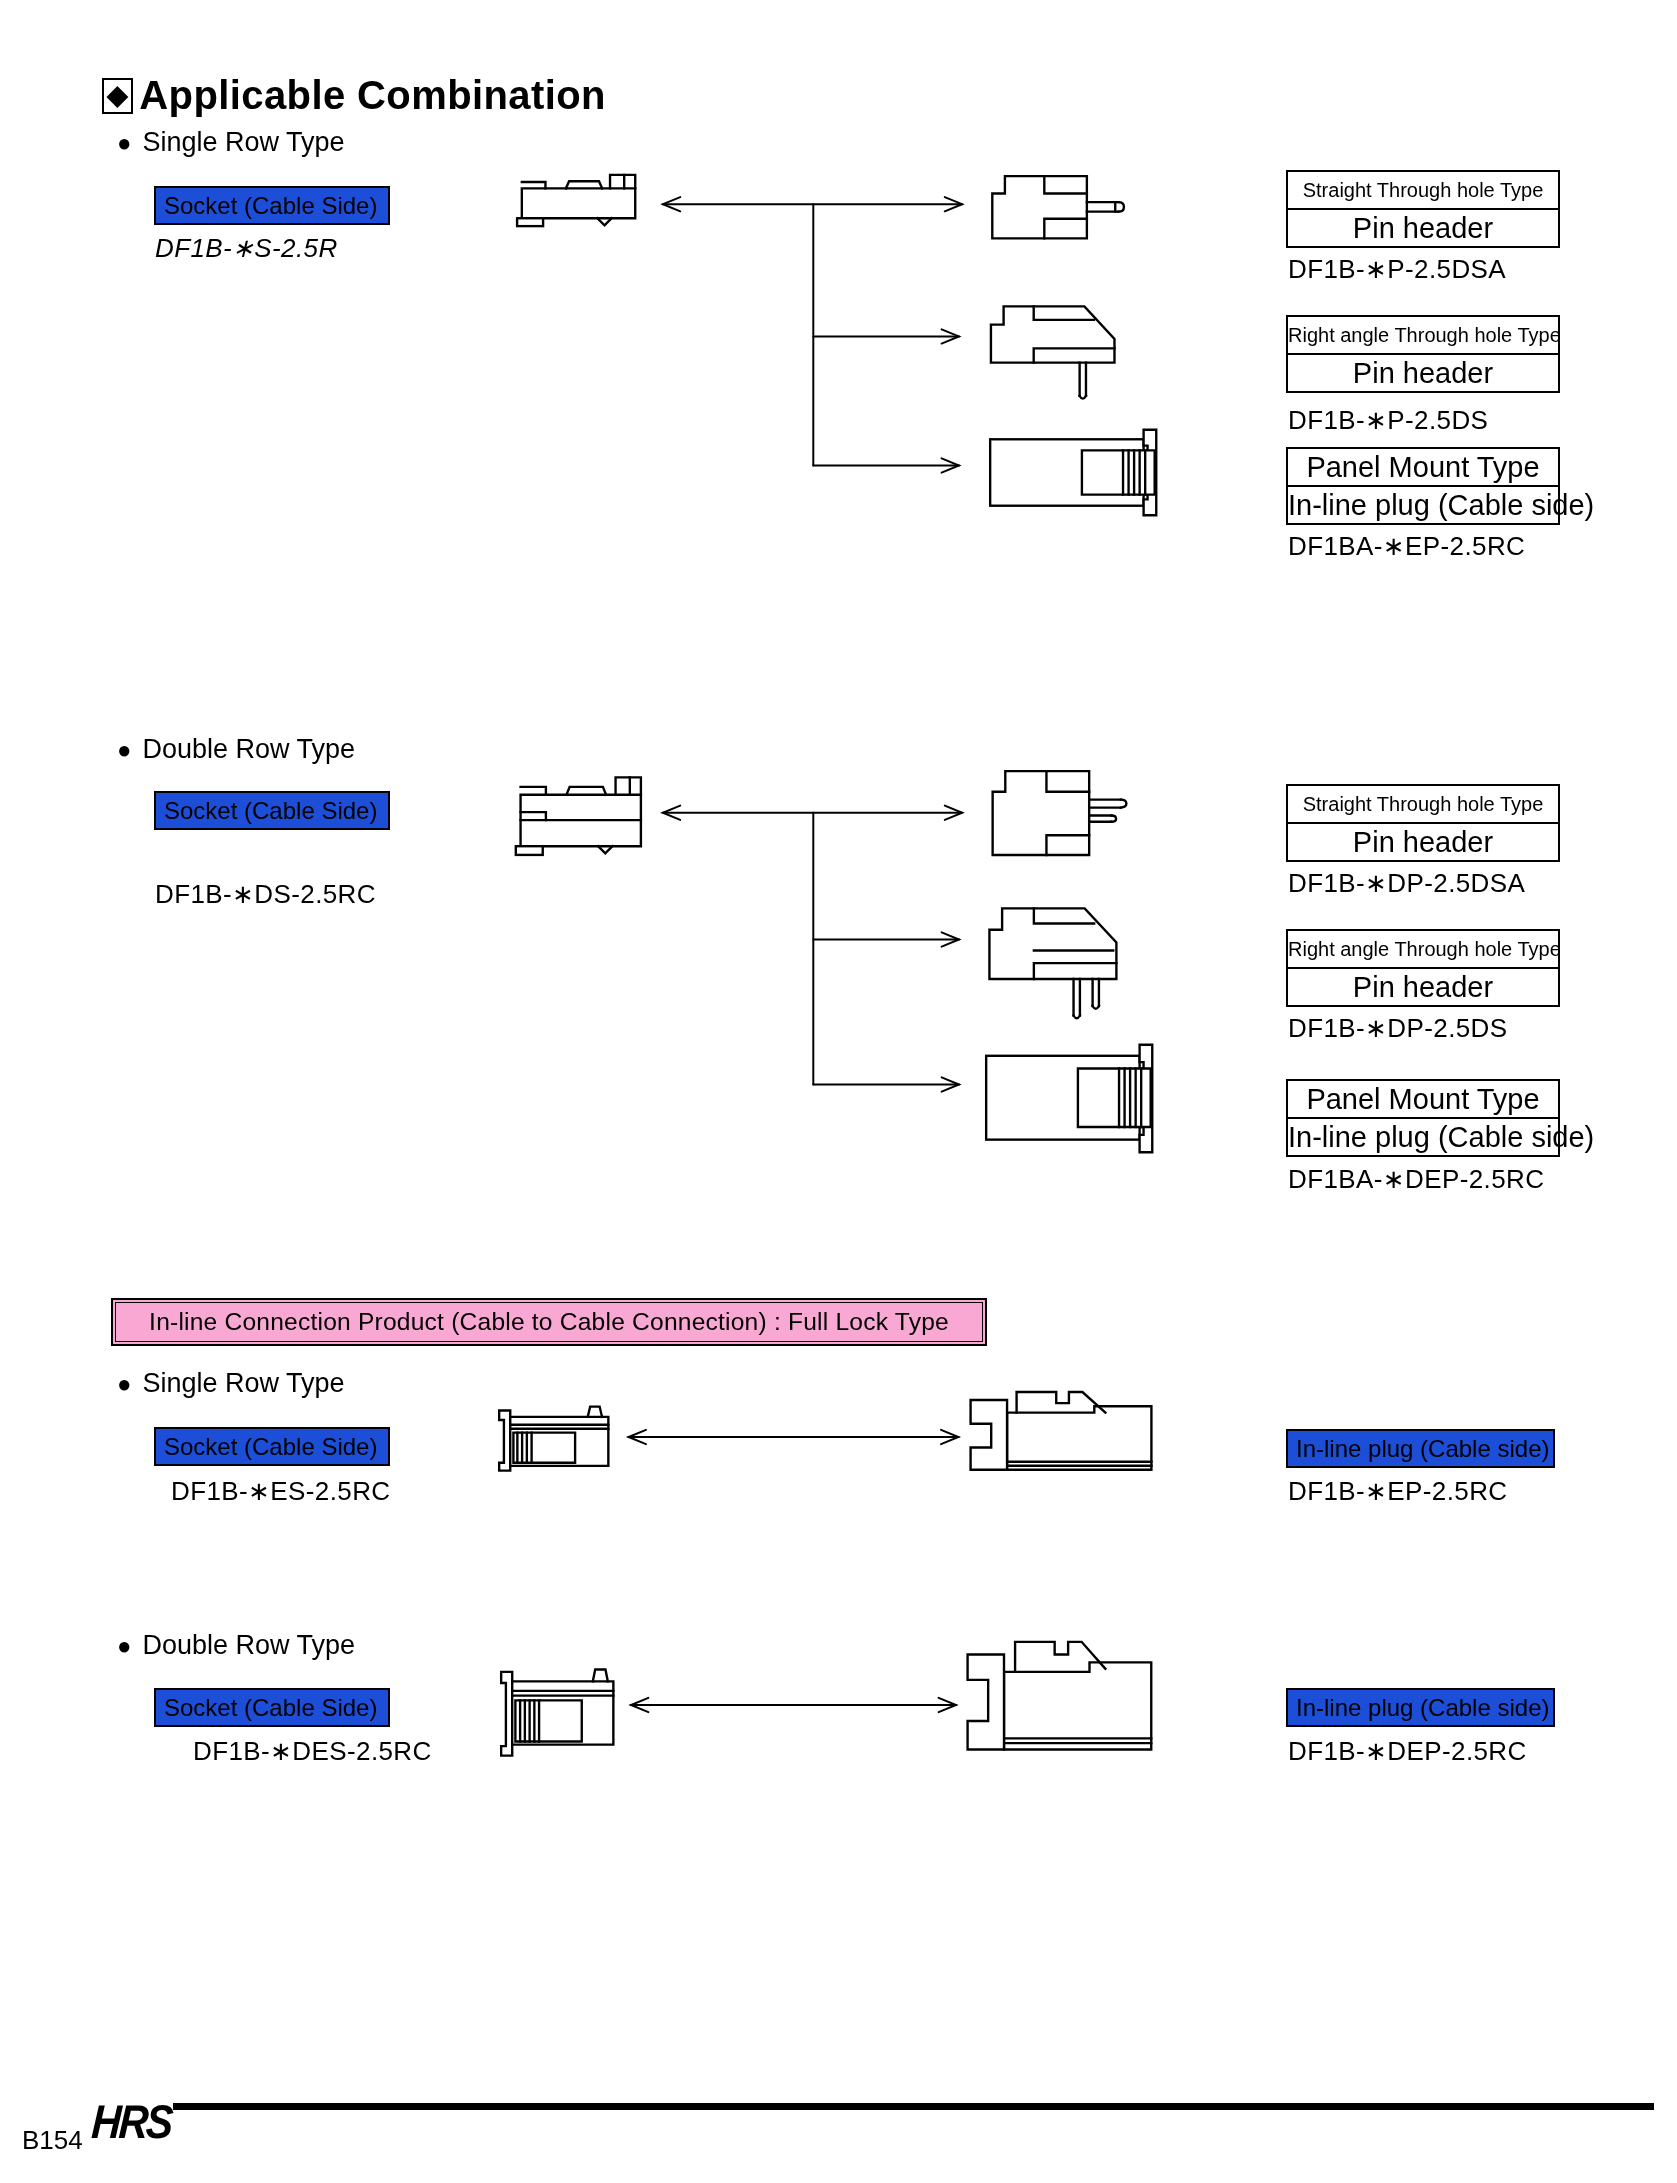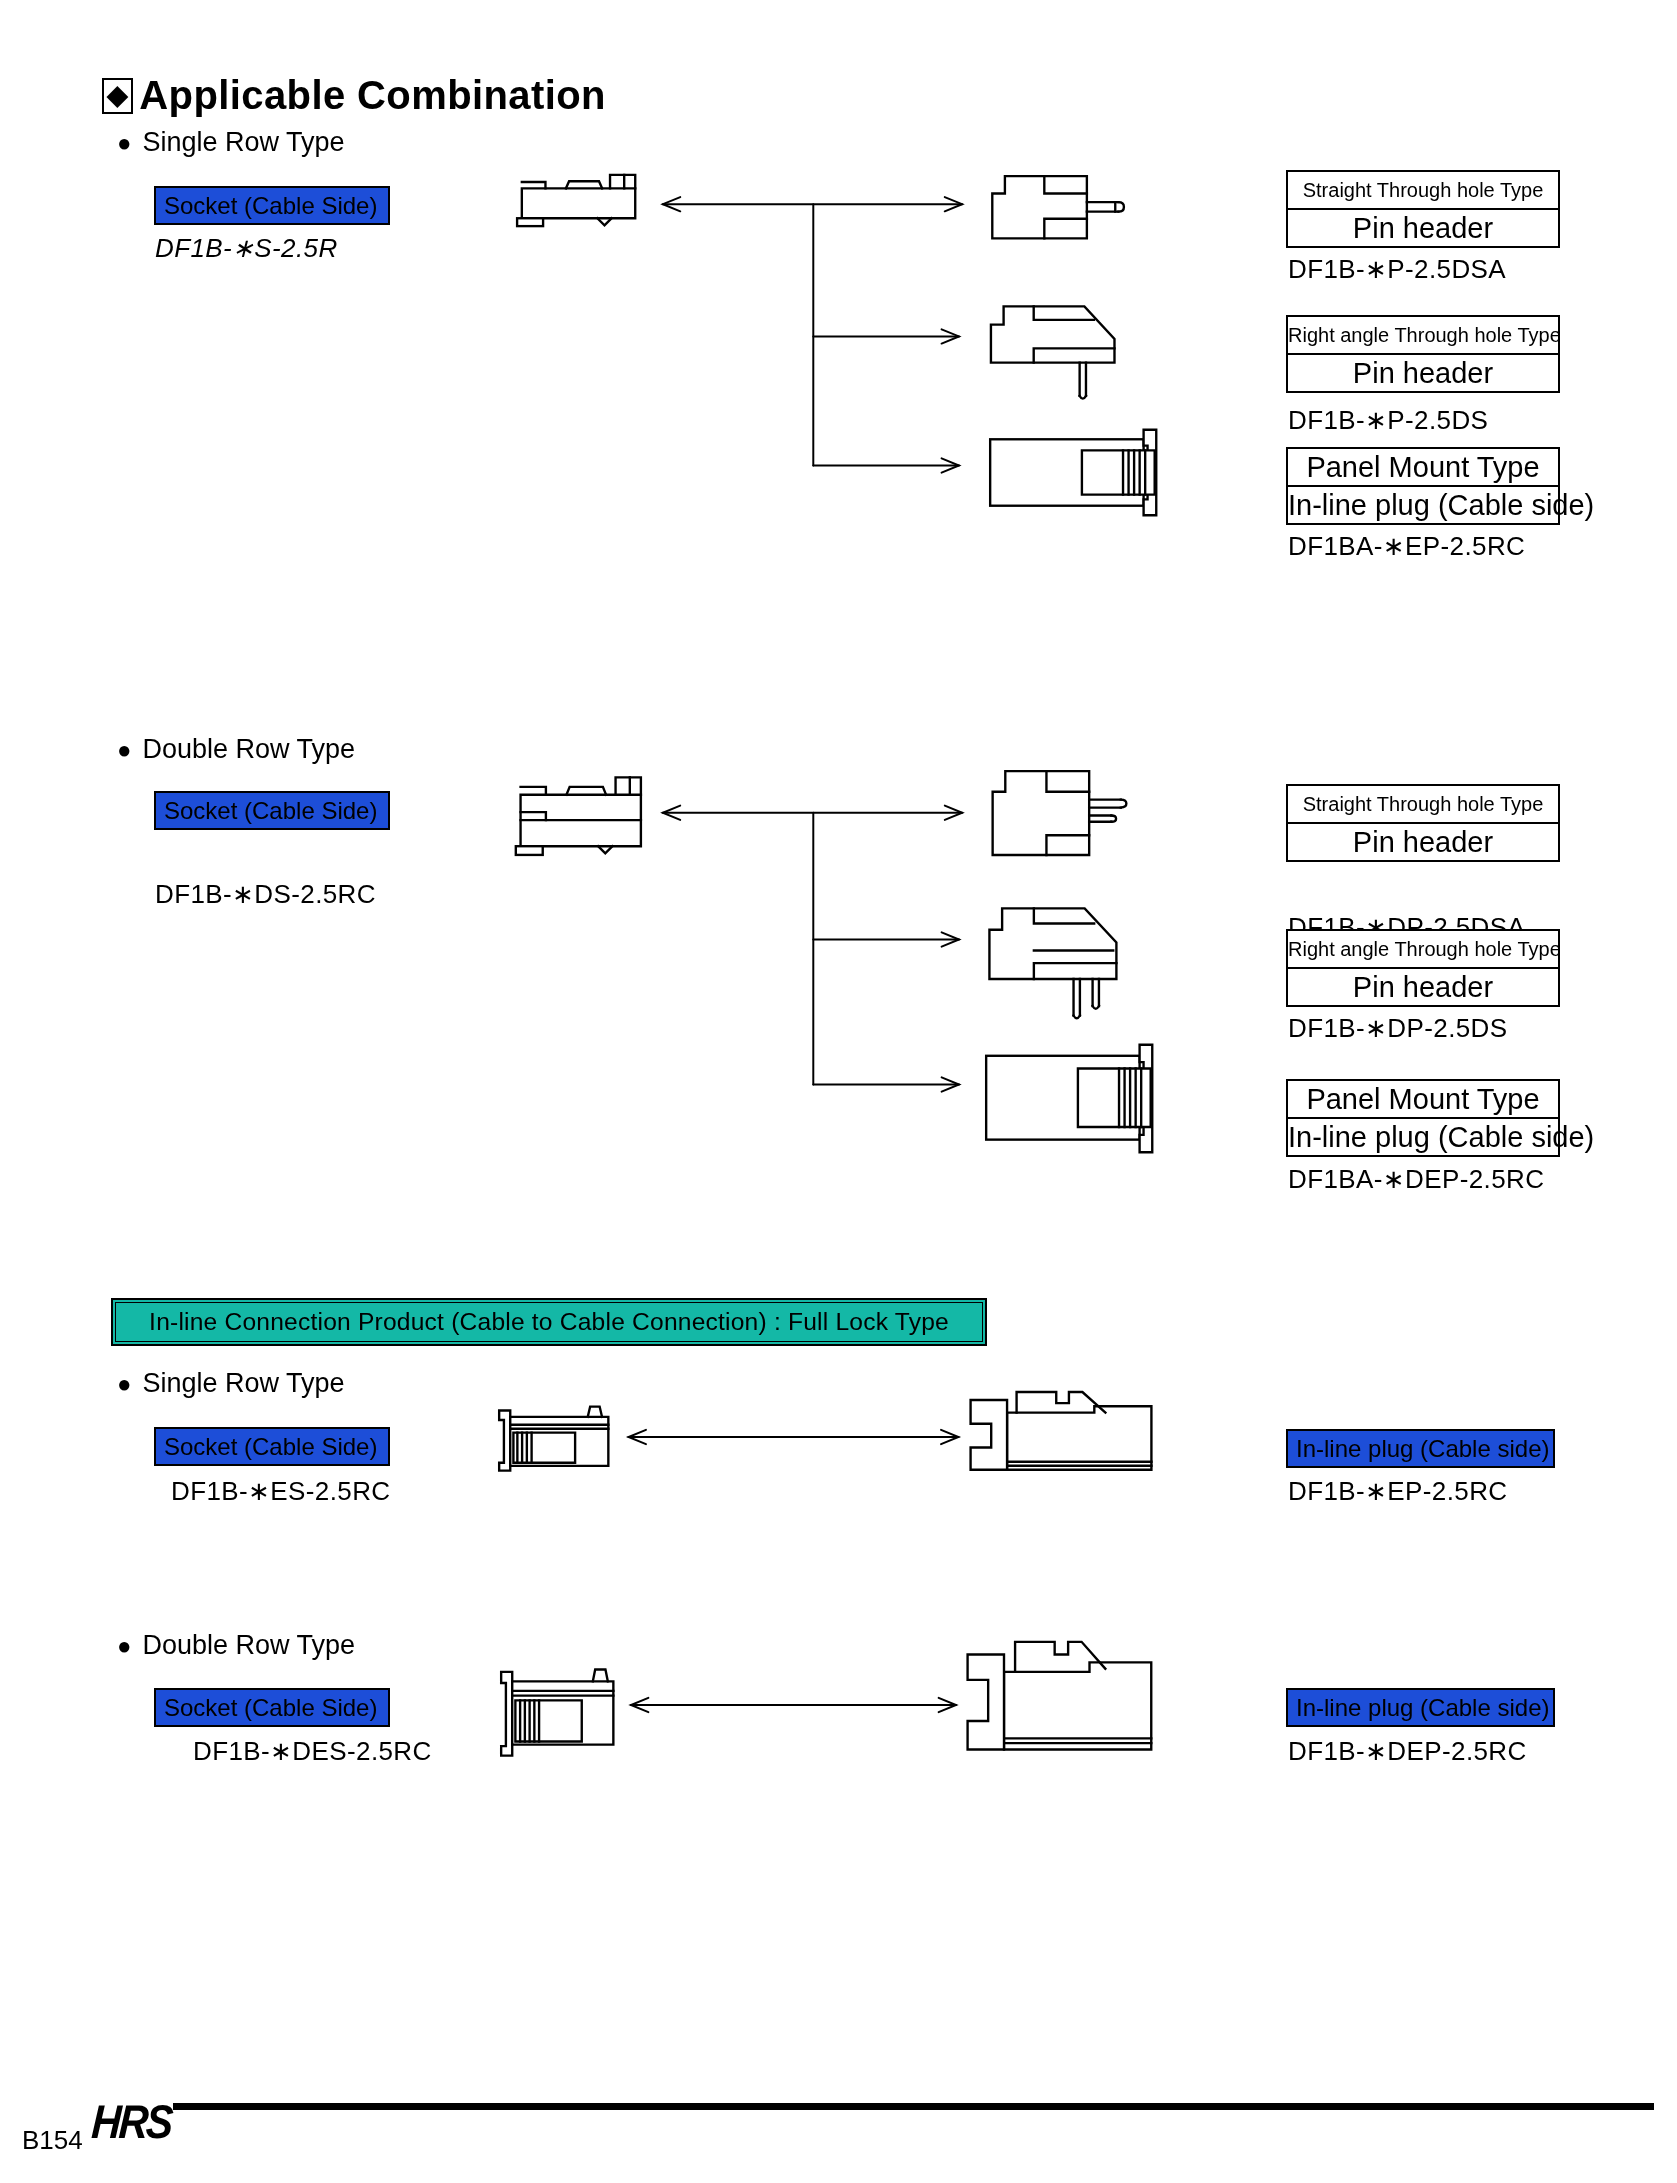--- a/index.html
+++ b/index.html
@@ -8,21 +8,21 @@
   .page-title{display:flex;align-items:center;gap:6.3px;font-size:40px;font-weight:bold;letter-spacing:0.4px;}
   .diamond-box{width:27px;height:32px;border:2.4px solid #000;display:flex;align-items:center;justify-content:center;font-size:27px;line-height:1;}
   .heading{display:flex;align-items:center;gap:11px;font-size:27px;}
   .heading .bullet{font-size:24px;line-height:1;}
   .slabel{border:2.4px solid #000;height:35px;line-height:35px;font-size:24px;padding:0 8px;background:#1d4ed8;white-space:nowrap;display:inline-block;}
   .part{font-size:26px;letter-spacing:0.4px;white-space:nowrap;}
   .lbox{border:2.4px solid #000;width:270px;background:#fff;text-align:center;}
   .lrow{height:36px;line-height:36px;font-size:29px;white-space:nowrap;}
   .lrow.sm{font-size:20px;}
   .lrow + .lrow{border-top:2.4px solid #000;}
-  .banner-outer{border:2.4px solid #000;width:876px;height:48px;box-sizing:border-box;padding:2.4px;background:#14b8a6;}
+  .banner-outer{border:2.4px solid #000;width:876px;height:48px;box-sizing:border-box;padding:2.4px;background:#f9a8d4;}
   .banner-inner{border:1.6px solid #000;height:100%;box-sizing:border-box;display:flex;align-items:center;justify-content:center;font-size:24.6px;letter-spacing:0.2px;white-space:nowrap;}
   svg.draw{stroke:#000;stroke-width:3;fill:none;stroke-linecap:square;stroke-linejoin:miter;}
   svg.arrows{stroke:#000;stroke-width:2.5;fill:none;stroke-linecap:round;}
   .footer-bar{background:#000;height:7.1px;}
   .logo{font-size:41px;font-weight:bold;font-style:italic;letter-spacing:-2.4px;transform:scaleY(1.15) skewX(-4deg);transform-origin:left bottom;}
   .pageno{font-size:26px;}
 </style>
 </head>
 <body>
 
@@ -164,21 +164,21 @@
   <rect x="4" y="16" width="194" height="106" fill="#fff"></rect>
   <path d="M198,2 H214 V138 H198 V116 H203 V24 H198 Z" fill="#fff"></path>
   <path d="M120,32 H212 V106 H120 Z" fill="#fff"></path>
   <path d="M172,32 V106 M179,32 V106 M186,32 V106 M193,32 V106 M200,32 V106"></path>
 </svg>
 
 <div class="abs lbox" style="left:1286px;top:784px;">
   <div class="lrow sm">Straight Through hole Type</div>
   <div class="lrow">Pin header</div>
 </div>
-<div class="abs part" style="left:1288px;top:868px;margin-top:44px;">DF1B-∗DP-2.5DSA</div>
+<div class="abs part" style="left:1288px;top:868px;">DF1B-∗DP-2.5DSA</div>
 
 <div class="abs lbox" style="left:1286px;top:929px;">
   <div class="lrow sm">Right angle Through hole Type</div>
   <div class="lrow">Pin header</div>
 </div>
 <div class="abs part" style="left:1288px;top:1013px;">DF1B-∗DP-2.5DS</div>
 
 <div class="abs lbox" style="left:1286px;top:1079px;">
   <div class="lrow">Panel Mount Type</div>
   <div class="lrow">In-line plug (Cable side)</div>

